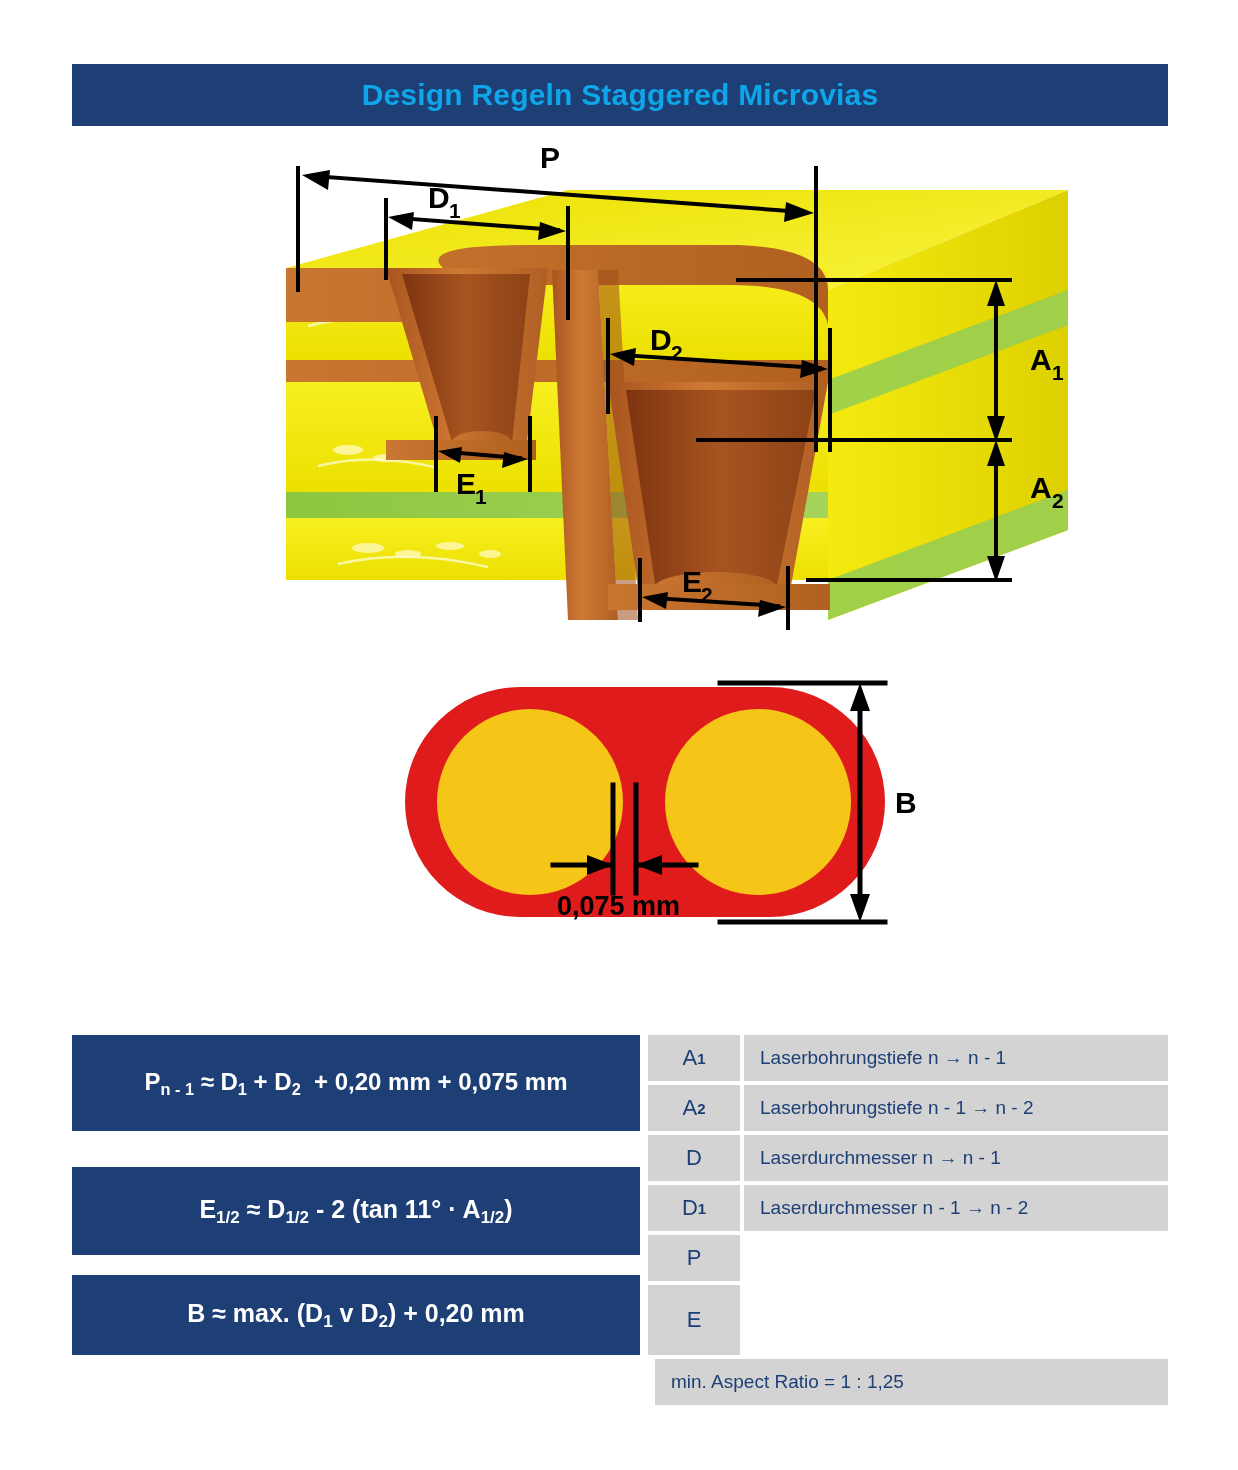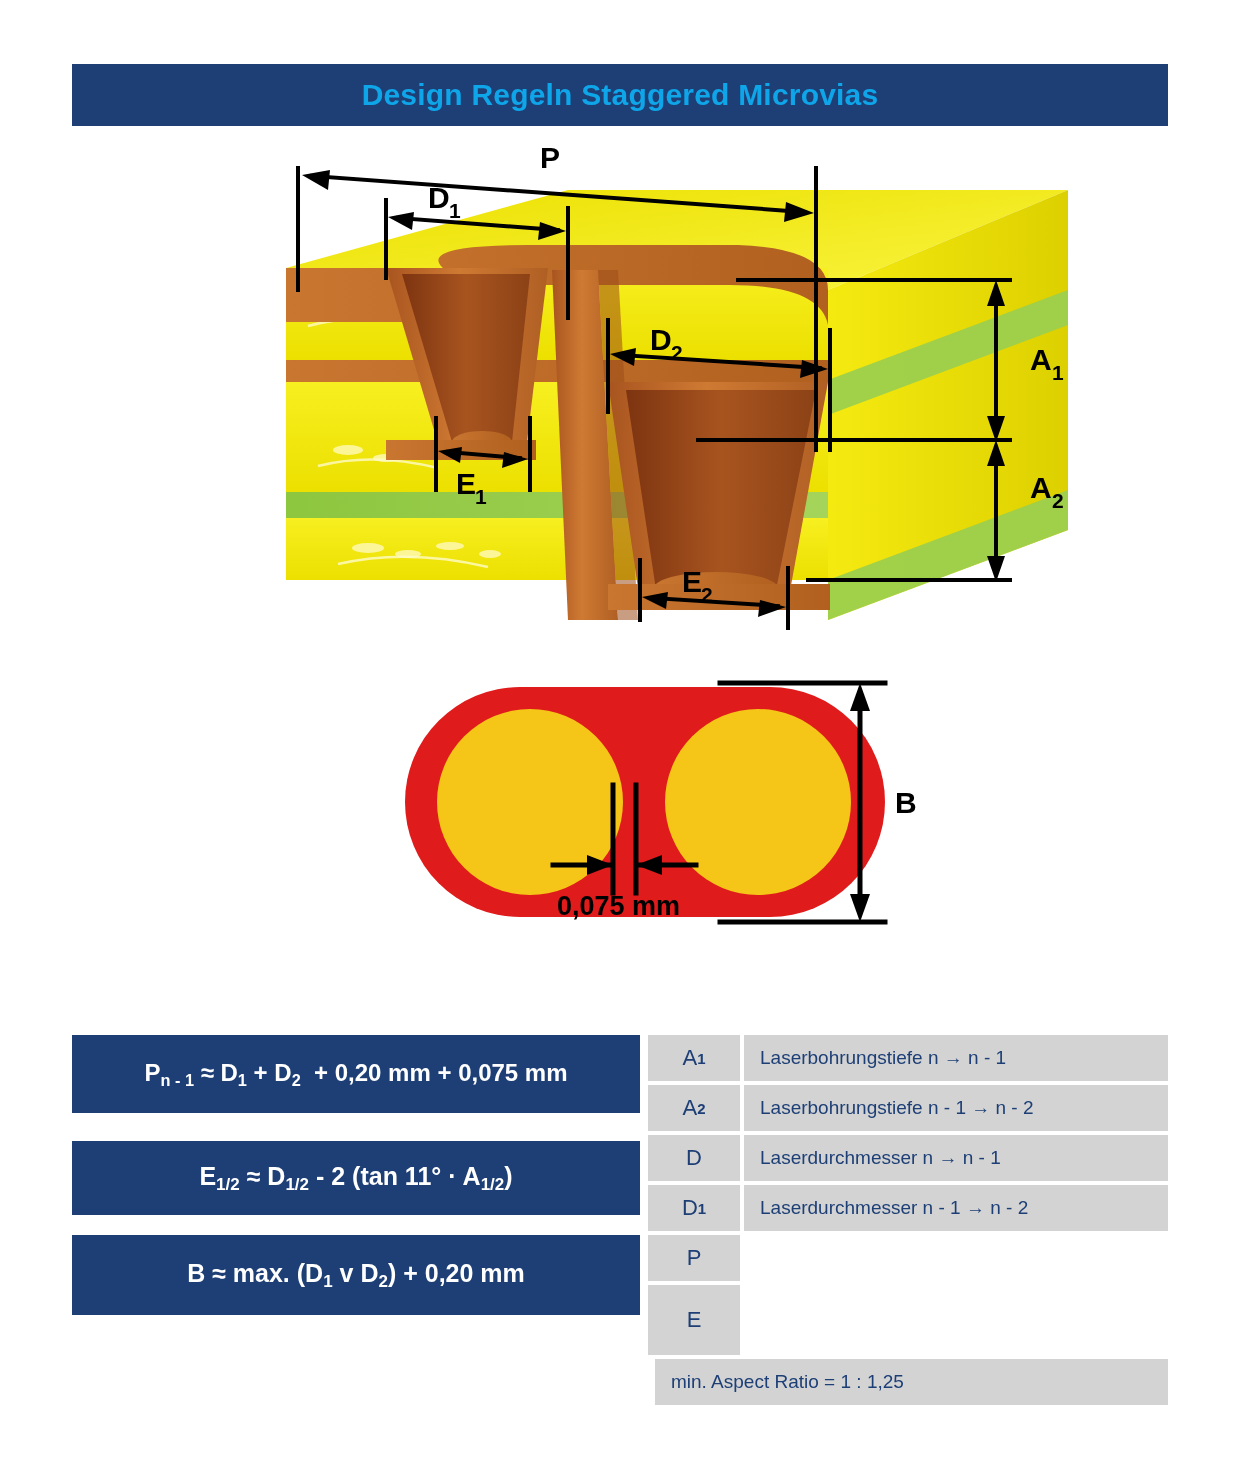--- a/index.html
+++ b/index.html
@@ -23,22 +23,22 @@
   svg{display:block;overflow:visible;}
   .dim-txt{font-family:"Liberation Sans","DejaVu Sans",sans-serif;font-weight:bold;fill:#000;}
   
   #formulas{position:absolute;left:72px;top:1035px;width:568px;}
   .formula-box{
     background:#1d3f76;color:#fff;display:flex;align-items:center;justify-content:center;
     font-weight:bold;text-align:center;
   }
   .formula-box .ftxt{font-size:25px;white-space:nowrap;line-height:1;}
   .fb1{height:78px;margin-bottom:20px;}
-  .fb2{height:78px;margin-bottom:28px;}
-  .fb3{height:74px;margin-bottom:20px;}
+  .fb2{height:96px;margin-bottom:36px;}
+  .fb3{height:88px;margin-bottom:20px;}
   .fb4{height:80px;}
   .fb2 .ftxt{font-size:24px;}
   sub{font-size:.68em;vertical-align:-.28em;font-weight:bold;}
   
   #legend{position:absolute;left:648px;top:1035px;width:520px;}
   .lrow{display:flex;margin-bottom:4px;}
   .lsym{
     width:92px;flex:0 0 92px;background:#d3d3d3;color:#1d3f76;
     display:flex;align-items:center;justify-content:center;
     font-size:22px;height:46px;margin-right:4px;

